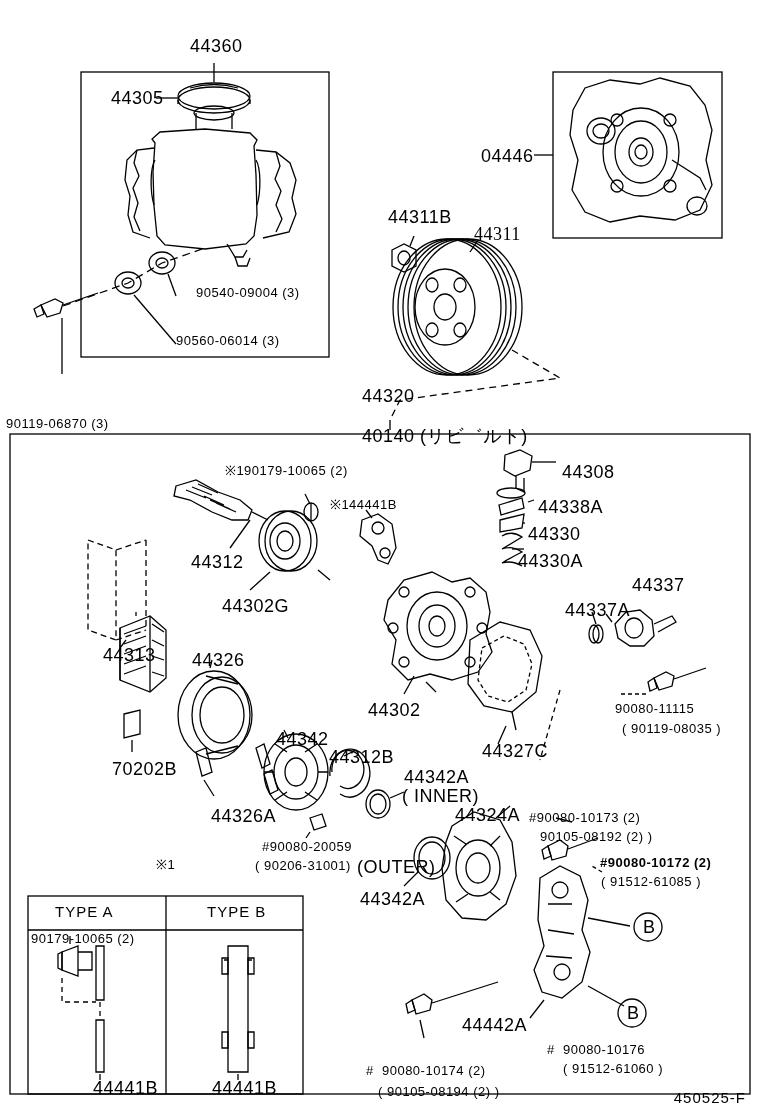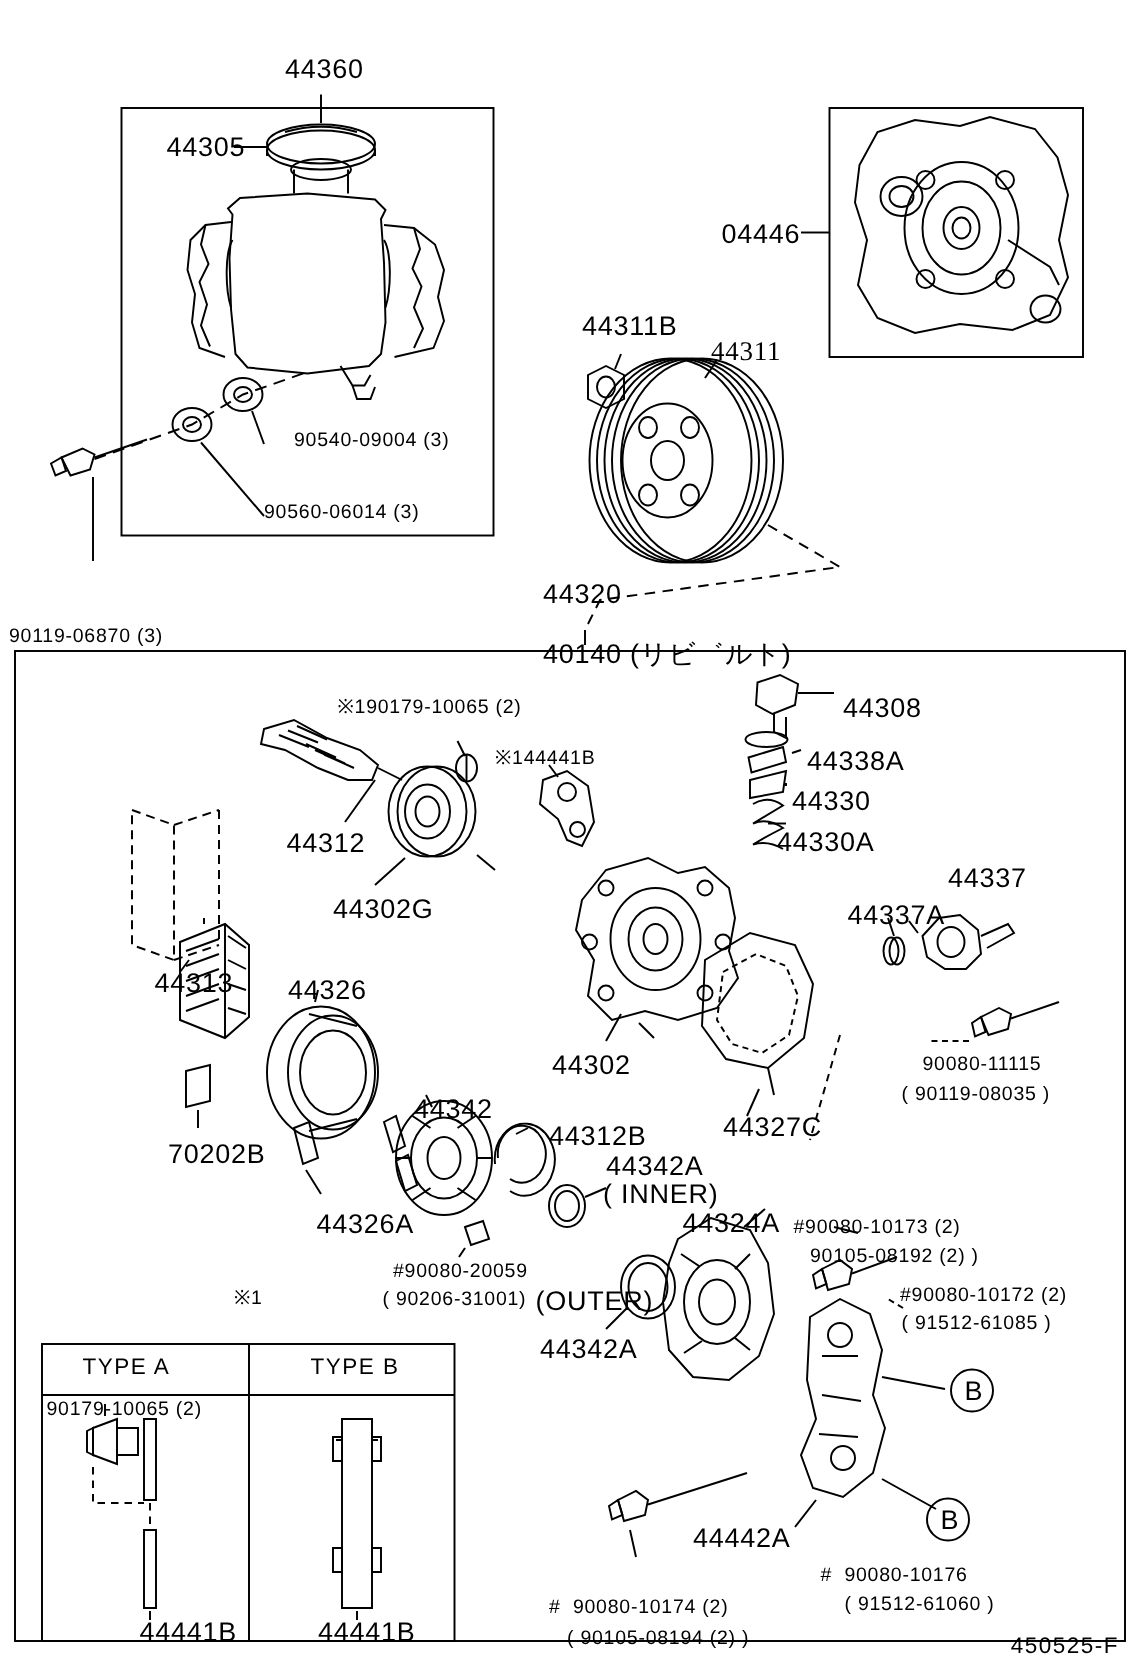--- a/index.html
+++ b/index.html
@@ -298,34 +298,34 @@
 <div class="lbl" style="left:528px;top:524px;">44330</div>
 <div class="lbl" style="left:518px;top:551px;">44330A</div>
 <div class="lbl" style="left:191px;top:552px;">44312</div>
 <div class="lbl" style="left:632px;top:575px;">44337</div>
 <div class="lbl" style="left:565px;top:600px;">44337A</div>
 <div class="lbl" style="left:222px;top:596px;">44302G</div>
 <div class="lbl" style="left:103px;top:645px;">44313</div>
 <div class="lbl" style="left:192px;top:650px;">44326</div>
 <div class="lbl" style="left:368px;top:700px;">44302</div>
 <div class="lbl sm" style="left:615px;top:702px;">90080-11115</div>
-<div class="lbl sm" style="left:601px;top:722px;">( 90119-08035 )</div>
+<div class="lbl sm" style="left:622px;top:722px;">( 90119-08035 )</div>
 <div class="lbl" style="left:276px;top:729px;">44342</div>
 <div class="lbl" style="left:482px;top:741px;">44327C</div>
 <div class="lbl" style="left:112px;top:759px;">70202B</div>
-<div class="lbl" style="left:366px;top:747px;">44312B</div>
+<div class="lbl" style="left:329px;top:747px;">44312B</div>
 <div class="lbl" style="left:404px;top:767px;">44342A</div>
 <div class="lbl" style="left:402px;top:786px;">( INNER)</div>
 <div class="lbl" style="left:211px;top:806px;">44326A</div>
 <div class="lbl" style="left:455px;top:805px;">44324A</div>
 <div class="lbl sm" style="left:529px;top:811px;">#90080-10173 (2)</div>
 <div class="lbl sm" style="left:540px;top:830px;">90105-08192 (2) )</div>
 <div class="lbl sm" style="left:262px;top:840px;">#90080-20059</div>
 <div class="lbl sm" style="left:255px;top:859px;">( 90206-31001)</div>
-<div class="lbl sm" style="left:600px;top:856px;">#90080-10172 (2)</div>
+<div class="lbl sm" style="left:600px;top:856px;font-weight:bold;">#90080-10172 (2)</div>
 <div class="lbl sm" style="left:601px;top:875px;">( 91512-61085 )</div>
 <div class="lbl" style="left:360px;top:889px;">44342A</div>
 <div class="lbl" style="left:357px;top:857px;">(OUTER)</div>
 <div class="lbl" style="left:462px;top:1015px;">44442A</div>
 <div class="lbl sm" style="left:547px;top:1043px;">#  90080-10176</div>
 <div class="lbl sm" style="left:563px;top:1062px;">( 91512-61060 )</div>
 <div class="lbl sm" style="left:366px;top:1064px;">#  90080-10174 (2)</div>
 <div class="lbl sm" style="left:378px;top:1085px;">( 90105-08194 (2) )</div>
 <div class="lbl sm" style="left:156px;top:858px;">※1</div>
 

